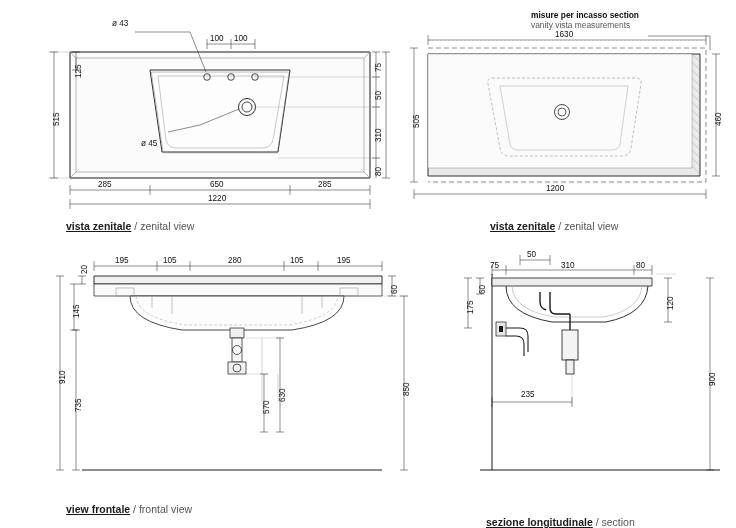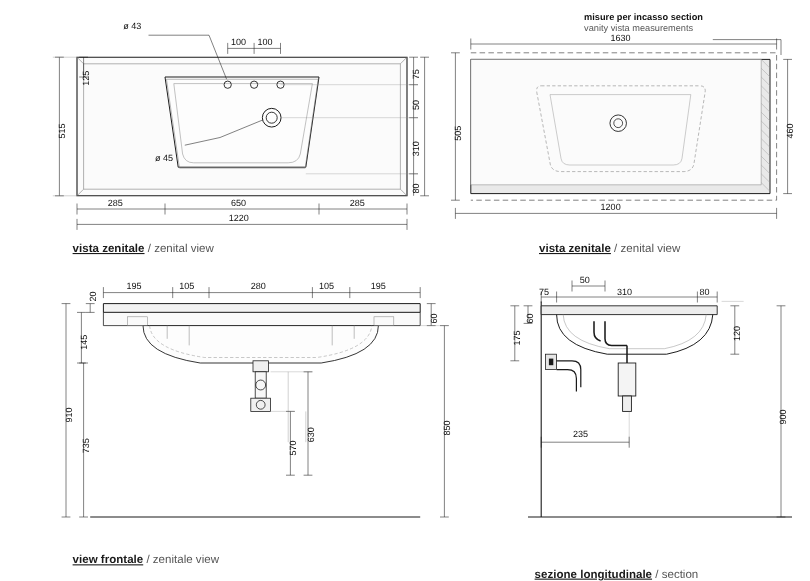--- a/index.html
+++ b/index.html
@@ -256,21 +256,21 @@
     <div class="dim v" style="left:20px;top:66px;transform:rotate(-90deg);">145</div>
     <div class="dim v" style="left:6px;top:132px;transform:rotate(-90deg);">910</div>
     <div class="dim v" style="left:22px;top:160px;transform:rotate(-90deg);">735</div>
     <div class="dim v" style="left:210px;top:162px;transform:rotate(-90deg);">570</div>
     <div class="dim v" style="left:226px;top:150px;transform:rotate(-90deg);">630</div>
     <div class="dim v" style="left:338px;top:42px;transform:rotate(-90deg);">60</div>
     <div class="dim v" style="left:350px;top:144px;transform:rotate(-90deg);">850</div>
   </div>
 
   <div class="cap" style="left:66px;top:503px;position:absolute;">
-    <b>view frontale</b><i> / </i><i>zenitale view</i>
+    <b>view frontale</b><i> / </i><i>frontal view</i>
   </div>
 
   <div class="panel" style="left:420px;top:252px;width:310px;height:250px;">
     <svg width="310" height="250">
 
       <line x1="72" y1="22" x2="72" y2="218" stroke="#1a1a1a" stroke-width="1"></line>
 
       <polygon points="72,26 232,26 232,34 72,34" fill="#ededed" stroke="#1a1a1a" stroke-width="0.8"></polygon>
 
       <path d="M86,34 Q86,62 132,70 L186,70 Q226,62 228,34" fill="none" stroke="#1a1a1a" stroke-width="0.9"></path>

